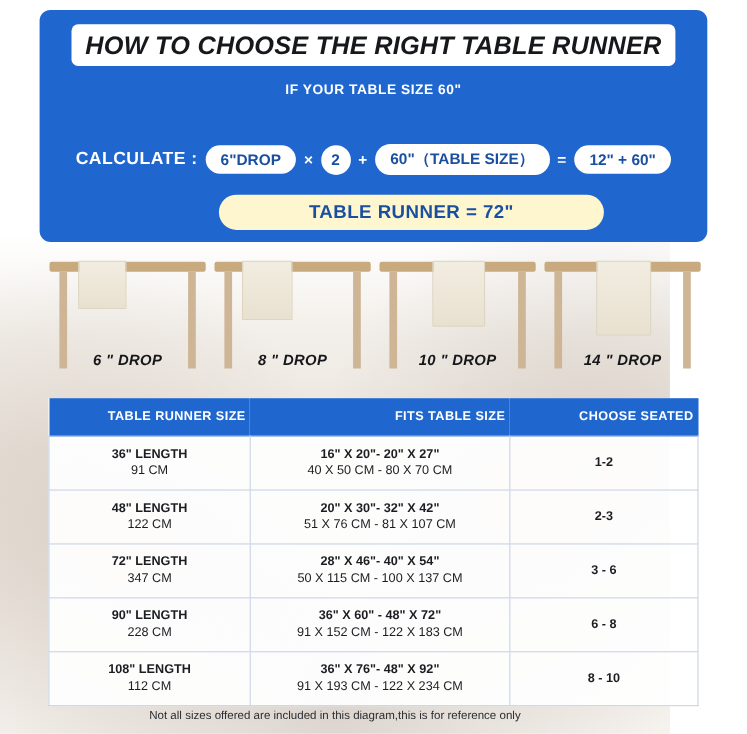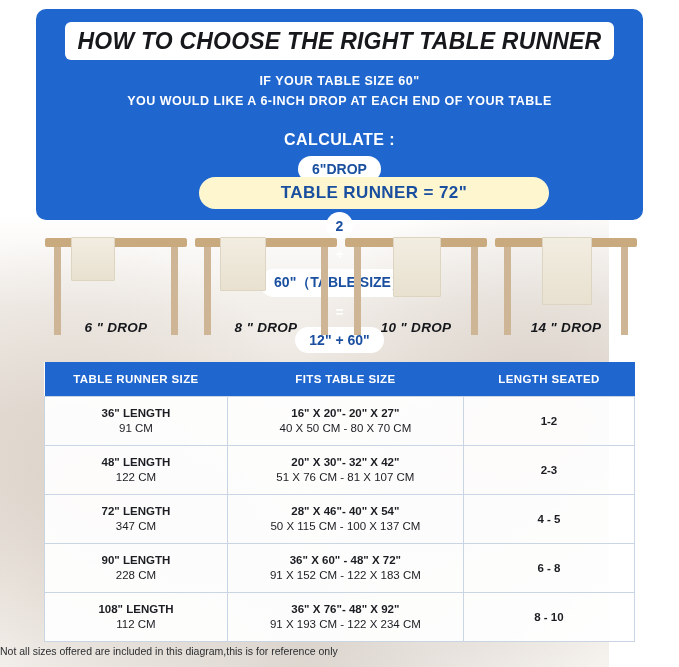--- a/index.html
+++ b/index.html
@@ -71,22 +71,22 @@
     letter-spacing: 0.5px;
     line-height: 20px;
   }
   .calc-row {
     position: absolute;
     left: 0;
     right: 0;
     top: 122px;
     display: flex;
     align-items: center;
+    justify-content: center;
     gap: 7px;
-    flex-direction: column;
   }
   .calc-label {
     color: #ffffff;
     font-size: 16px;
     font-weight: bold;
     letter-spacing: 0.4px;
   }
   .pill {
     background: #ffffff;
     color: #1a4fa0;
@@ -189,21 +189,21 @@
     font-size: 11.5px;
   }
   .sizing-table thead th {
     background: #1f66cf;
     color: #ffffff;
     font-size: 11.5px;
     font-weight: bold;
     letter-spacing: 0.4px;
     padding: 11px 4px;
     border: none;
-    text-align: center;
+    text-align: right;
   }
   .sizing-table tbody td {
     border: 1px solid #c9d4e4;
     text-align: center;
     padding: 9px 4px;
     color: #1b1d22;
     line-height: 15px;
     font-weight: bold;
     font-size: 11.5px;
   }
@@ -212,37 +212,36 @@
   }
   .col-a { width: 31%; }
   .col-b { width: 40%; }
   .col-c { width: 29%; }
 
   .footnote {
     position: absolute;
     left: 0;
     right: 0;
     top: 645px;
-    text-align: left;
+    text-align: center;
     color: #2b2d31;
     font-size: 10.5px;
   }
 </style>
 </head>
 <body>
 
 <div class="page">
   <div class="bg-wash"></div>
 
   <div class="hero">
     <div class="hero-title">HOW TO CHOOSE THE RIGHT TABLE RUNNER</div>
 
     <div class="hero-sub">
       <div>IF YOUR TABLE SIZE 60"</div>
-      <div>YOU WOULD LIKE A 6-INCH DROP AT EACH END OF YOUR TABLE</div>
     </div>
 
     <div class="calc-row">
       <span class="calc-label">CALCULATE :</span>
       <span class="pill">6"DROP</span>
       <span class="op">×</span>
       <span class="pill circle">2</span>
       <span class="op">+</span>
       <span class="pill">60"（TABLE SIZE）</span>
       <span class="op">=</span>
@@ -284,21 +283,21 @@
       <div class="cloth" style="left:52px;width:48px;height:66px;"></div>
       <div class="drop-label">14 " DROP</div>
     </div>
   </div>
 
   <table class="sizing-table">
     <thead>
       <tr>
         <th class="col-a">TABLE RUNNER SIZE</th>
         <th class="col-b">FITS TABLE SIZE</th>
-        <th class="col-c">LENGTH SEATED</th>
+        <th class="col-c">CHOOSE SEATED</th>
       </tr>
     </thead>
     <tbody>
       <tr>
         <td>
           <div>36" LENGTH</div>
           <div class="sub">91 CM</div>
         </td>
         <td>
           <div>16" X 20"- 20" X 27"</div>
@@ -319,21 +318,21 @@
       </tr>
       <tr>
         <td>
           <div>72" LENGTH</div>
           <div class="sub">347 CM</div>
         </td>
         <td>
           <div>28" X 46"- 40" X 54"</div>
           <div class="sub">50 X 115 CM - 100 X 137 CM</div>
         </td>
-        <td>4 - 5</td>
+        <td>3 - 6</td>
       </tr>
       <tr>
         <td>
           <div>90" LENGTH</div>
           <div class="sub">228 CM</div>
         </td>
         <td>
           <div>36" X 60" - 48" X 72"</div>
           <div class="sub">91 X 152 CM - 122 X 183 CM</div>
         </td>

